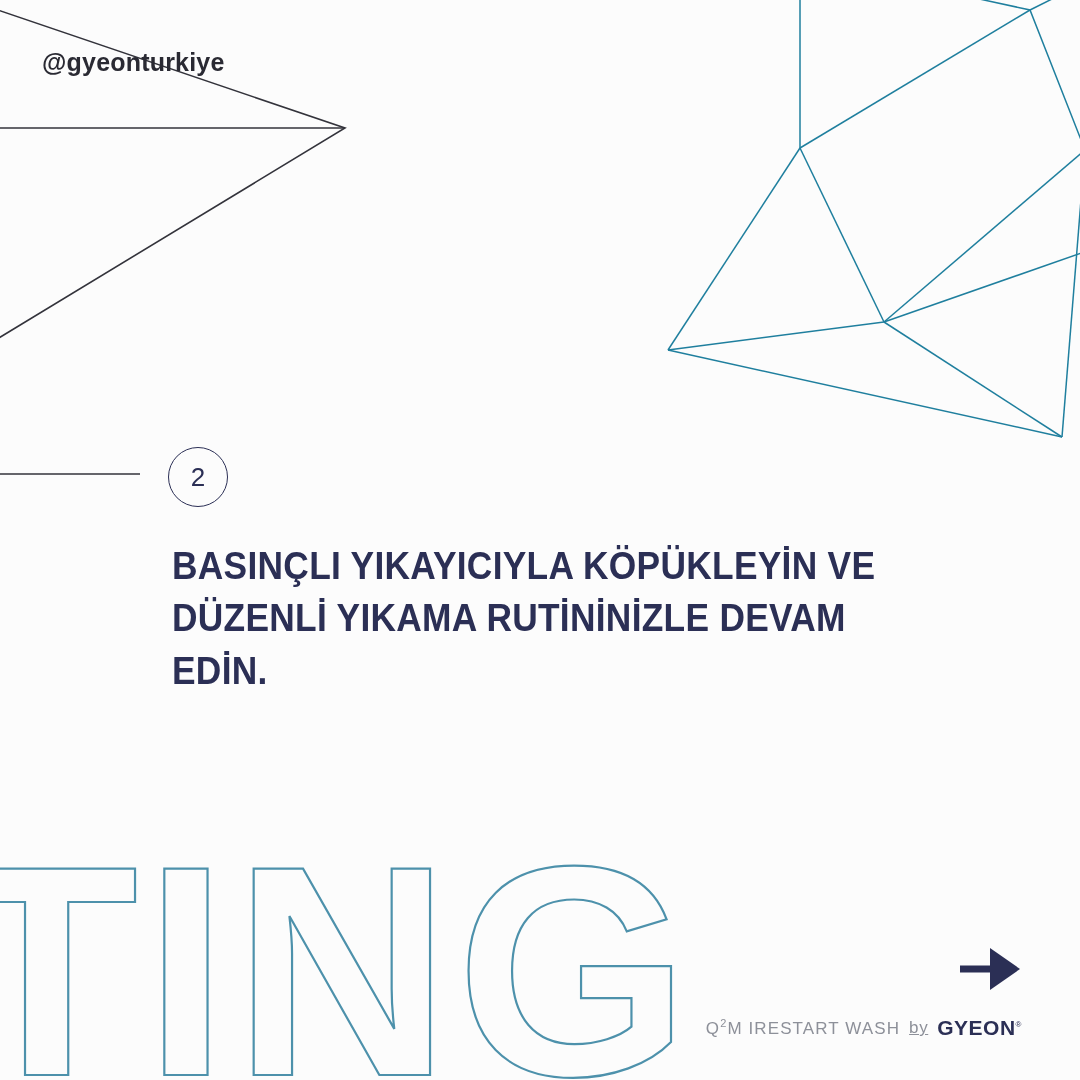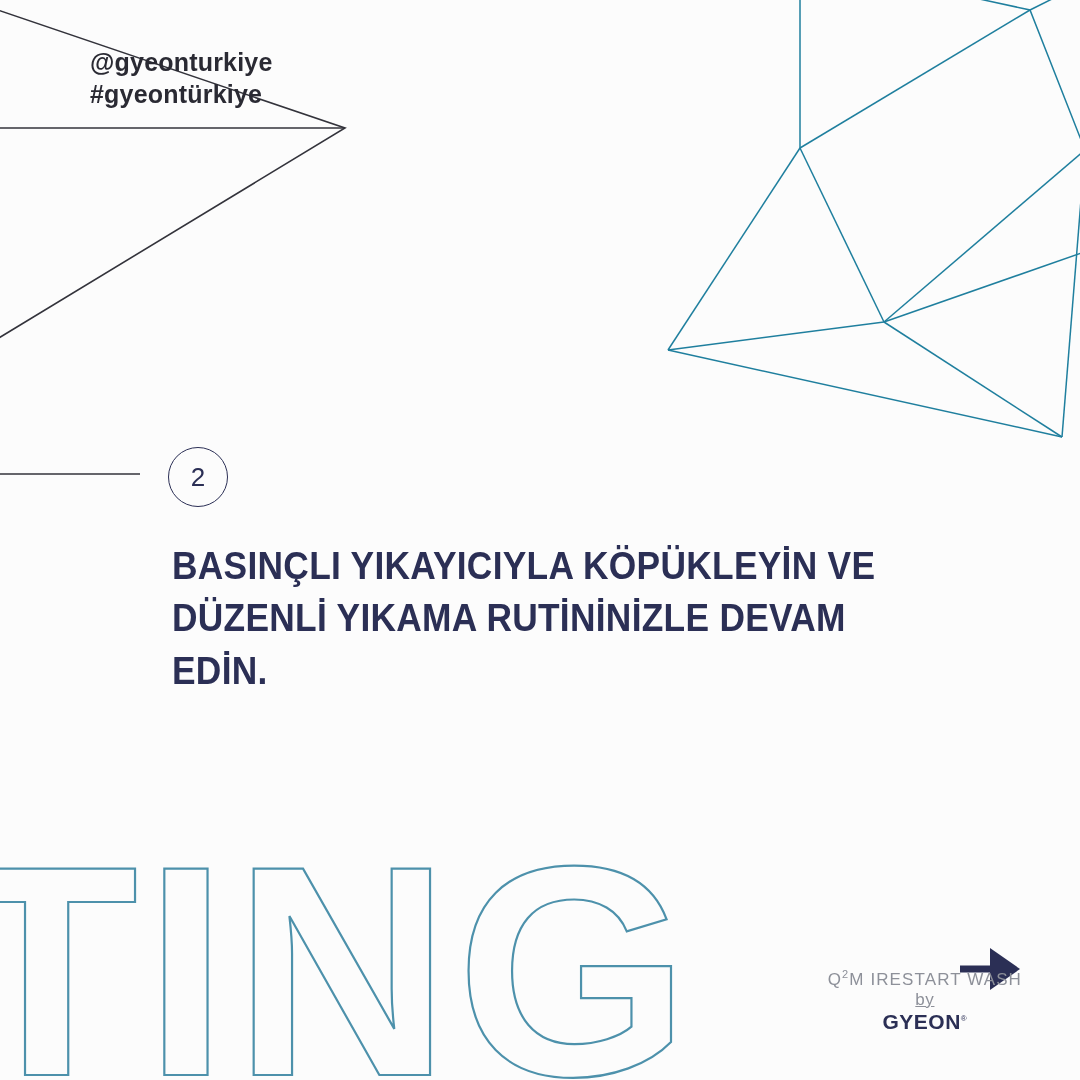--- a/index.html
+++ b/index.html
@@ -28,21 +28,20 @@
   .handles {
     position: absolute;
     left: 42px;
     top: 46px;
     line-height: 1.28;
     color: #2a2a33;
     font-size: 25px;
     font-weight: 600;
     letter-spacing: 0.2px;
     white-space: nowrap;
-    margin-left: 48px;
   }
   .handles div {
     margin: 0;
   }
   
   .step-badge {
     position: absolute;
     left: 168px;
     top: 447px;
     width: 60px;
@@ -68,28 +67,28 @@
     font-weight: 700;
     line-height: 1.38;
     letter-spacing: 0.3px;
     transform: scaleX(0.93);
     transform-origin: left top;
   }
   
   .product-line {
     position: absolute;
     right: 58px;
-    bottom: 46px;
+    bottom: 40px;
     display: flex;
     align-items: center;
+    gap: 9px;
     color: #8d9099;
     font-size: 17px;
     letter-spacing: 1.1px;
     white-space: nowrap;
-    flex-direction: column;
   }
   .product-line .by {
     text-transform: lowercase;
     letter-spacing: 0.6px;
     text-decoration: underline;
   }
   .brand-mark {
     color: #2b2f55;
     font-size: 21px;
     font-weight: 700;
@@ -140,21 +139,20 @@
       <path d="M 1085 150 L 1062 437"></path>
       <path d="M 668 350 L 1062 437"></path>
       <path d="M 1085 150 L 1090 -20"></path>
       <path d="M 1030 10 L 1090 -20"></path>
       <path d="M 884 322 L 1090 250"></path>
     </g>
   </svg>
 
   <div class="handles">
     <div>@gyeonturkiye</div>
-    <div>#gyeontürkiye</div>
   </div>
 
   <div class="step-badge">
     <span>2</span>
   </div>
 
   <div class="headline">BASINÇLI YIKAYICIYLA KÖPÜKLEYİN VE DÜZENLİ YIKAMA RUTİNİNİZLE DEVAM EDİN.</div>
 
   <svg class="arrow-icon" viewBox="0 0 62 46">
     <path d="M 0 23 L 40 23" stroke="#2b2f55" stroke-width="7" fill="none"></path>

